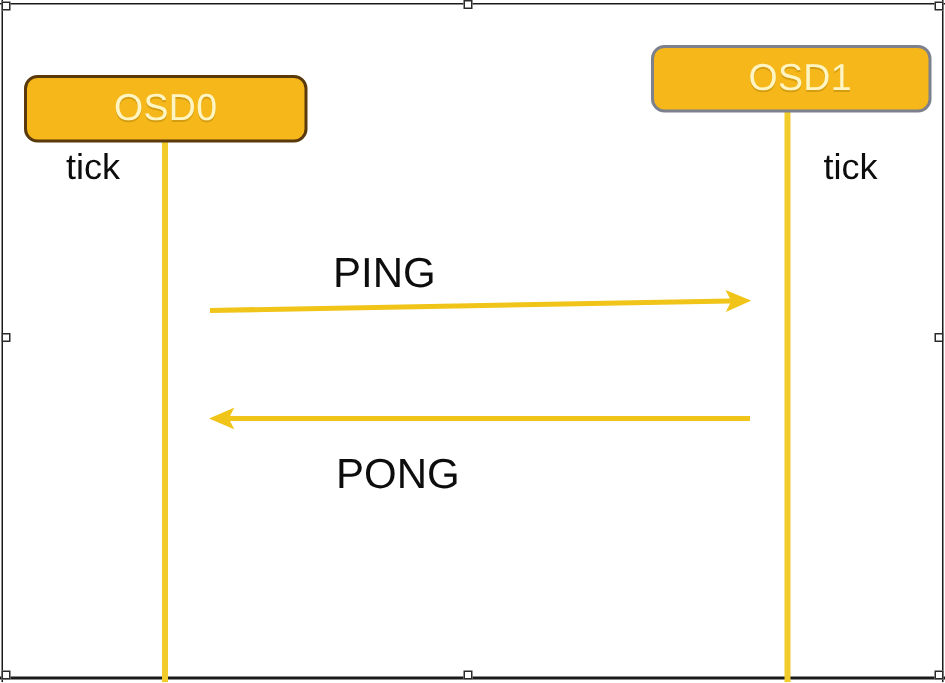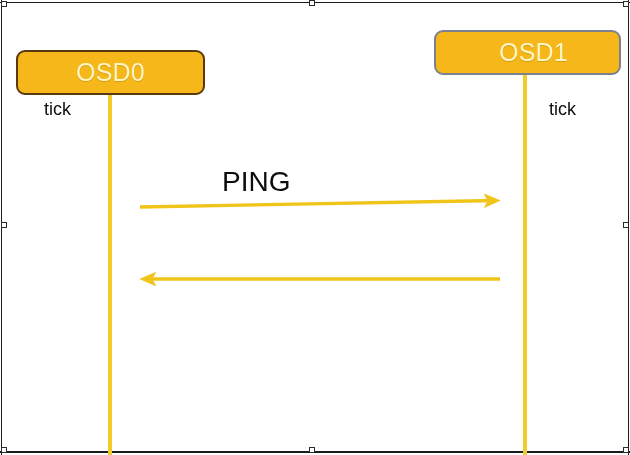--- a/index.html
+++ b/index.html
@@ -73,21 +73,21 @@
     width: 4px;
     background: #F2CC2A;
   }
   #lifeline-osd0 { left: 108px; top: 74px; height: 381px; }
   #lifeline-osd1 { left: 523px; top: 74px; height: 381px; }
 
   
   .tick-label {
     position: absolute;
     color: #0d0d0d;
-    font-size: 18px;
+    font-size: 24px;
     line-height: 1;
     white-space: nowrap;
   }
   #tick-left  { left: 44px;  top: 100px; }
   #tick-right { left: 549px; top: 100px; }
 
   
   #arrows {
     position: absolute;
     left: 0; top: 0;
@@ -146,14 +146,15 @@
         <path d="M0,0.35 L5,2.5 L0,4.65 L1.1,2.5 Z" fill="#F0C419"></path>
       </marker>
     </defs>
 
     <line x1="140" y1="207" x2="496" y2="200.5" stroke="#F0C419" stroke-width="3.4" stroke-linecap="butt" marker-end="url(#head-right)"></line>
 
     <line x1="500" y1="279" x2="144" y2="279" stroke="#F0C419" stroke-width="3.4" stroke-linecap="butt" marker-end="url(#head-left)"></line>
   </svg>
 
   <div class="msg-label" id="ping-label">PING</div>
+  <div class="msg-label" id="pong-label">PONG</div>
 
 </div>
 
 </body></html>

